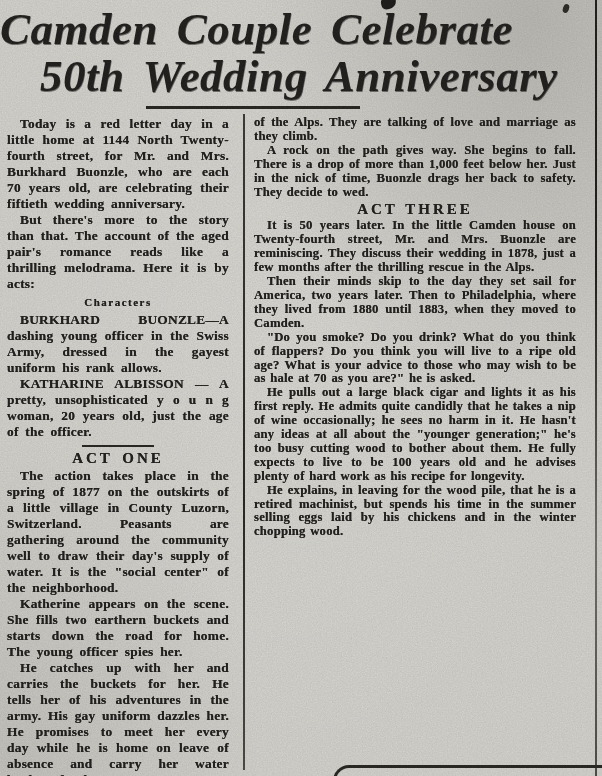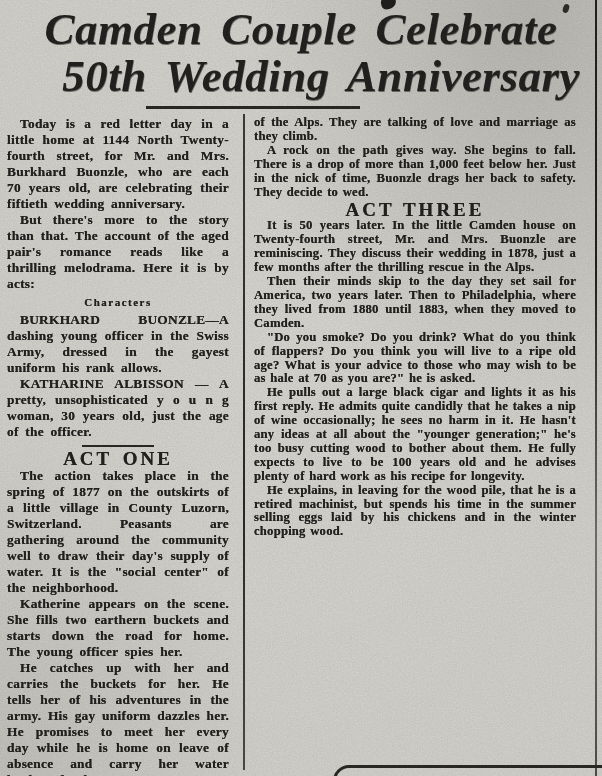--- a/index.html
+++ b/index.html
@@ -12,36 +12,36 @@
     position:absolute;inset:0;
     background:
       radial-gradient(ellipse at 88% 2%, rgba(80,78,72,0.20), transparent 38%),
       radial-gradient(ellipse at 2% 98%, rgba(80,78,72,0.12), transparent 30%),
       radial-gradient(ellipse at 50% 45%, rgba(255,255,252,0.10), transparent 70%),
       #d2d1cc;
     color:#1e1d1b;
   }
   .noise{position:absolute;inset:0;opacity:.22;pointer-events:none;z-index:5;}
   
-  .headline{margin:6px 0 0 0;text-align:center;font-style:italic;font-weight:bold;line-height:47px;}
+  .headline{margin:6px 0 0 0;text-align:left;font-style:italic;font-weight:bold;line-height:47px;}
   .hl1,.hl2{display:block;font-size:45px;letter-spacing:.5px;word-spacing:7px;
     text-shadow:.5px .5px 0 rgba(30,29,27,.55);}
   .hl2{margin-left:40px;}
   .headline-rule{width:214px;height:0;border-top:3px solid #26241f;margin:6px 0 5px 146px;}
   
   .columns{display:flex;height:656px;position:relative;}
   .col{text-align:justify;font-weight:700;}
   .col p{margin:0;text-indent:13px;}
   .col-left{width:243px;padding:2px 14px 0 7px;box-sizing:border-box;
     font-size:13.4px;line-height:16px;letter-spacing:.25px;word-spacing:3px;}
   .col-right{width:343px;padding:2px 12px 0 9px;box-sizing:border-box;
     font-size:12.7px;line-height:13.9px;letter-spacing:.2px;word-spacing:1.2px;}
   .col p, .sect{text-shadow:0 0 .45px rgba(20,19,17,.8);}
   .col-divider{width:2px;background:linear-gradient(#3a3833,#26241f 60%,#4a473f);}
-  .sect{text-align:center;font-weight:700;font-size:19px;letter-spacing:3px;
+  .sect{text-align:center;font-weight:700;font-size:15px;letter-spacing:3px;
     line-height:17px;margin:2px 0 1px 0;text-indent:0;}
   .sect-small{font-size:11px;letter-spacing:1.5px;}
   .short-rule{width:72px;height:0;border-top:2px solid #26241f;margin:5px auto 3px auto;}
   
   .edge-line-right{position:absolute;top:0;right:5px;width:2px;height:776px;
     background:linear-gradient(#1e1d1b 0%, #1e1d1b 35%, rgba(30,29,27,.55) 70%, rgba(30,29,27,.75));z-index:4;}
   .ink-blob-top{position:absolute;left:381px;top:-4px;width:15px;height:13px;
     background:#1b1a18;border-radius:50% 50% 60% 40%;transform:rotate(-12deg);z-index:4;}
   .ink-mark-tr{position:absolute;left:563px;top:4px;width:6px;height:9px;
     background:#2a2824;border-radius:50%;transform:rotate(20deg);z-index:4;}
@@ -62,21 +62,21 @@
   </h1>
   <div class="headline-rule"></div>
 
   <div class="columns">
 
     <div class="col col-left">
       <p>Today is a red letter day in a little home at 1144 North Twenty-fourth street, for Mr. and Mrs. Burkhard Buonzle, who are each 70 years old, are celebrating their fiftieth wedding anniversary.</p>
       <p>But there's more to the story than that. The account of the aged pair's romance reads like a thrilling melodrama. Here it is by acts:</p>
       <div class="sect sect-small">Characters</div>
       <p>BURKHARD BUONZLE—A dashing young officer in the Swiss Army, dressed in the gayest uniform his rank allows.</p>
-      <p>KATHARINE ALBISSON — A pretty, unsophisticated y o u n g woman, 30 years old, just the age of the officer.</p>
+      <p>KATHARINE ALBISSON — A pretty, unsophisticated y o u n g woman, 20 years old, just the age of the officer.</p>
       <div class="short-rule"></div>
       <div class="sect">ACT ONE</div>
       <p>The action takes place in the spring of 1877 on the outskirts of a little village in County Luzorn, Switzerland. Peasants are gathering around the community well to draw their day's supply of water. It is the "social center" of the neighborhood.</p>
       <p>Katherine appears on the scene. She fills two earthern buckets and starts down the road for home. The young officer spies her.</p>
       <p>He catches up with her and carries the buckets for her. He tells her of his adventures in the army. His gay uniform dazzles her. He promises to meet her every day while he is home on leave of absence and carry her water buckets for her.</p>
       <div class="sect">ACT TWO</div>
       <p>It is six months later. The pretty girl and the young officer have gone on a day's outing up the side of one</p>
     </div>
 
     <div class="col-divider"></div>

